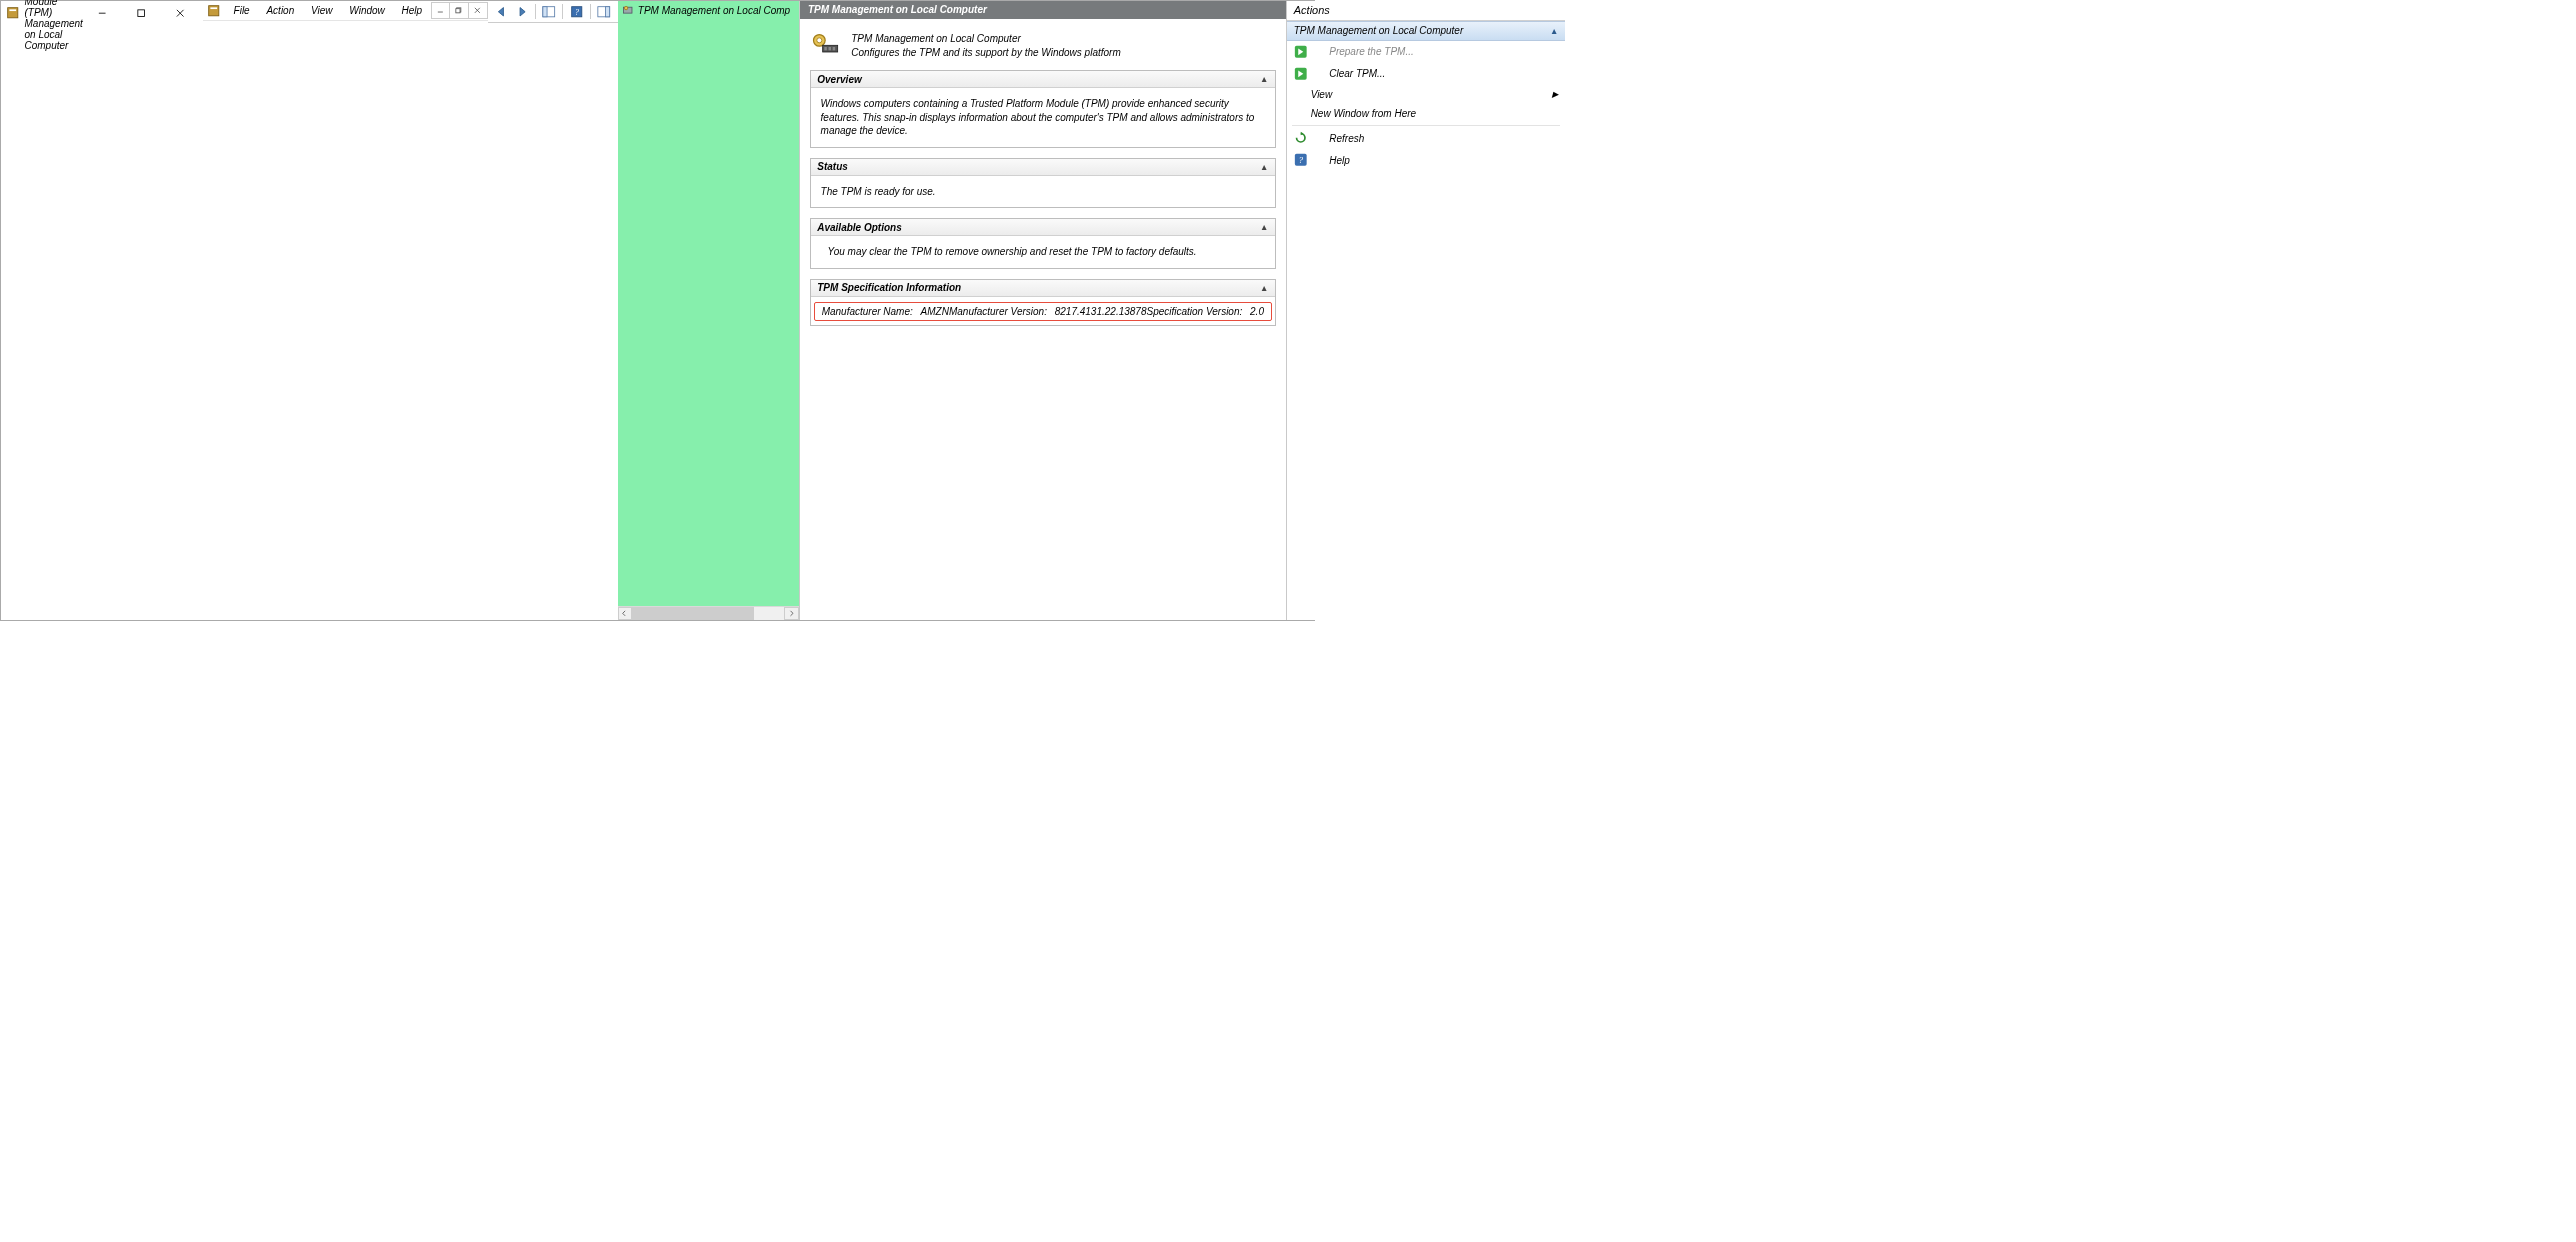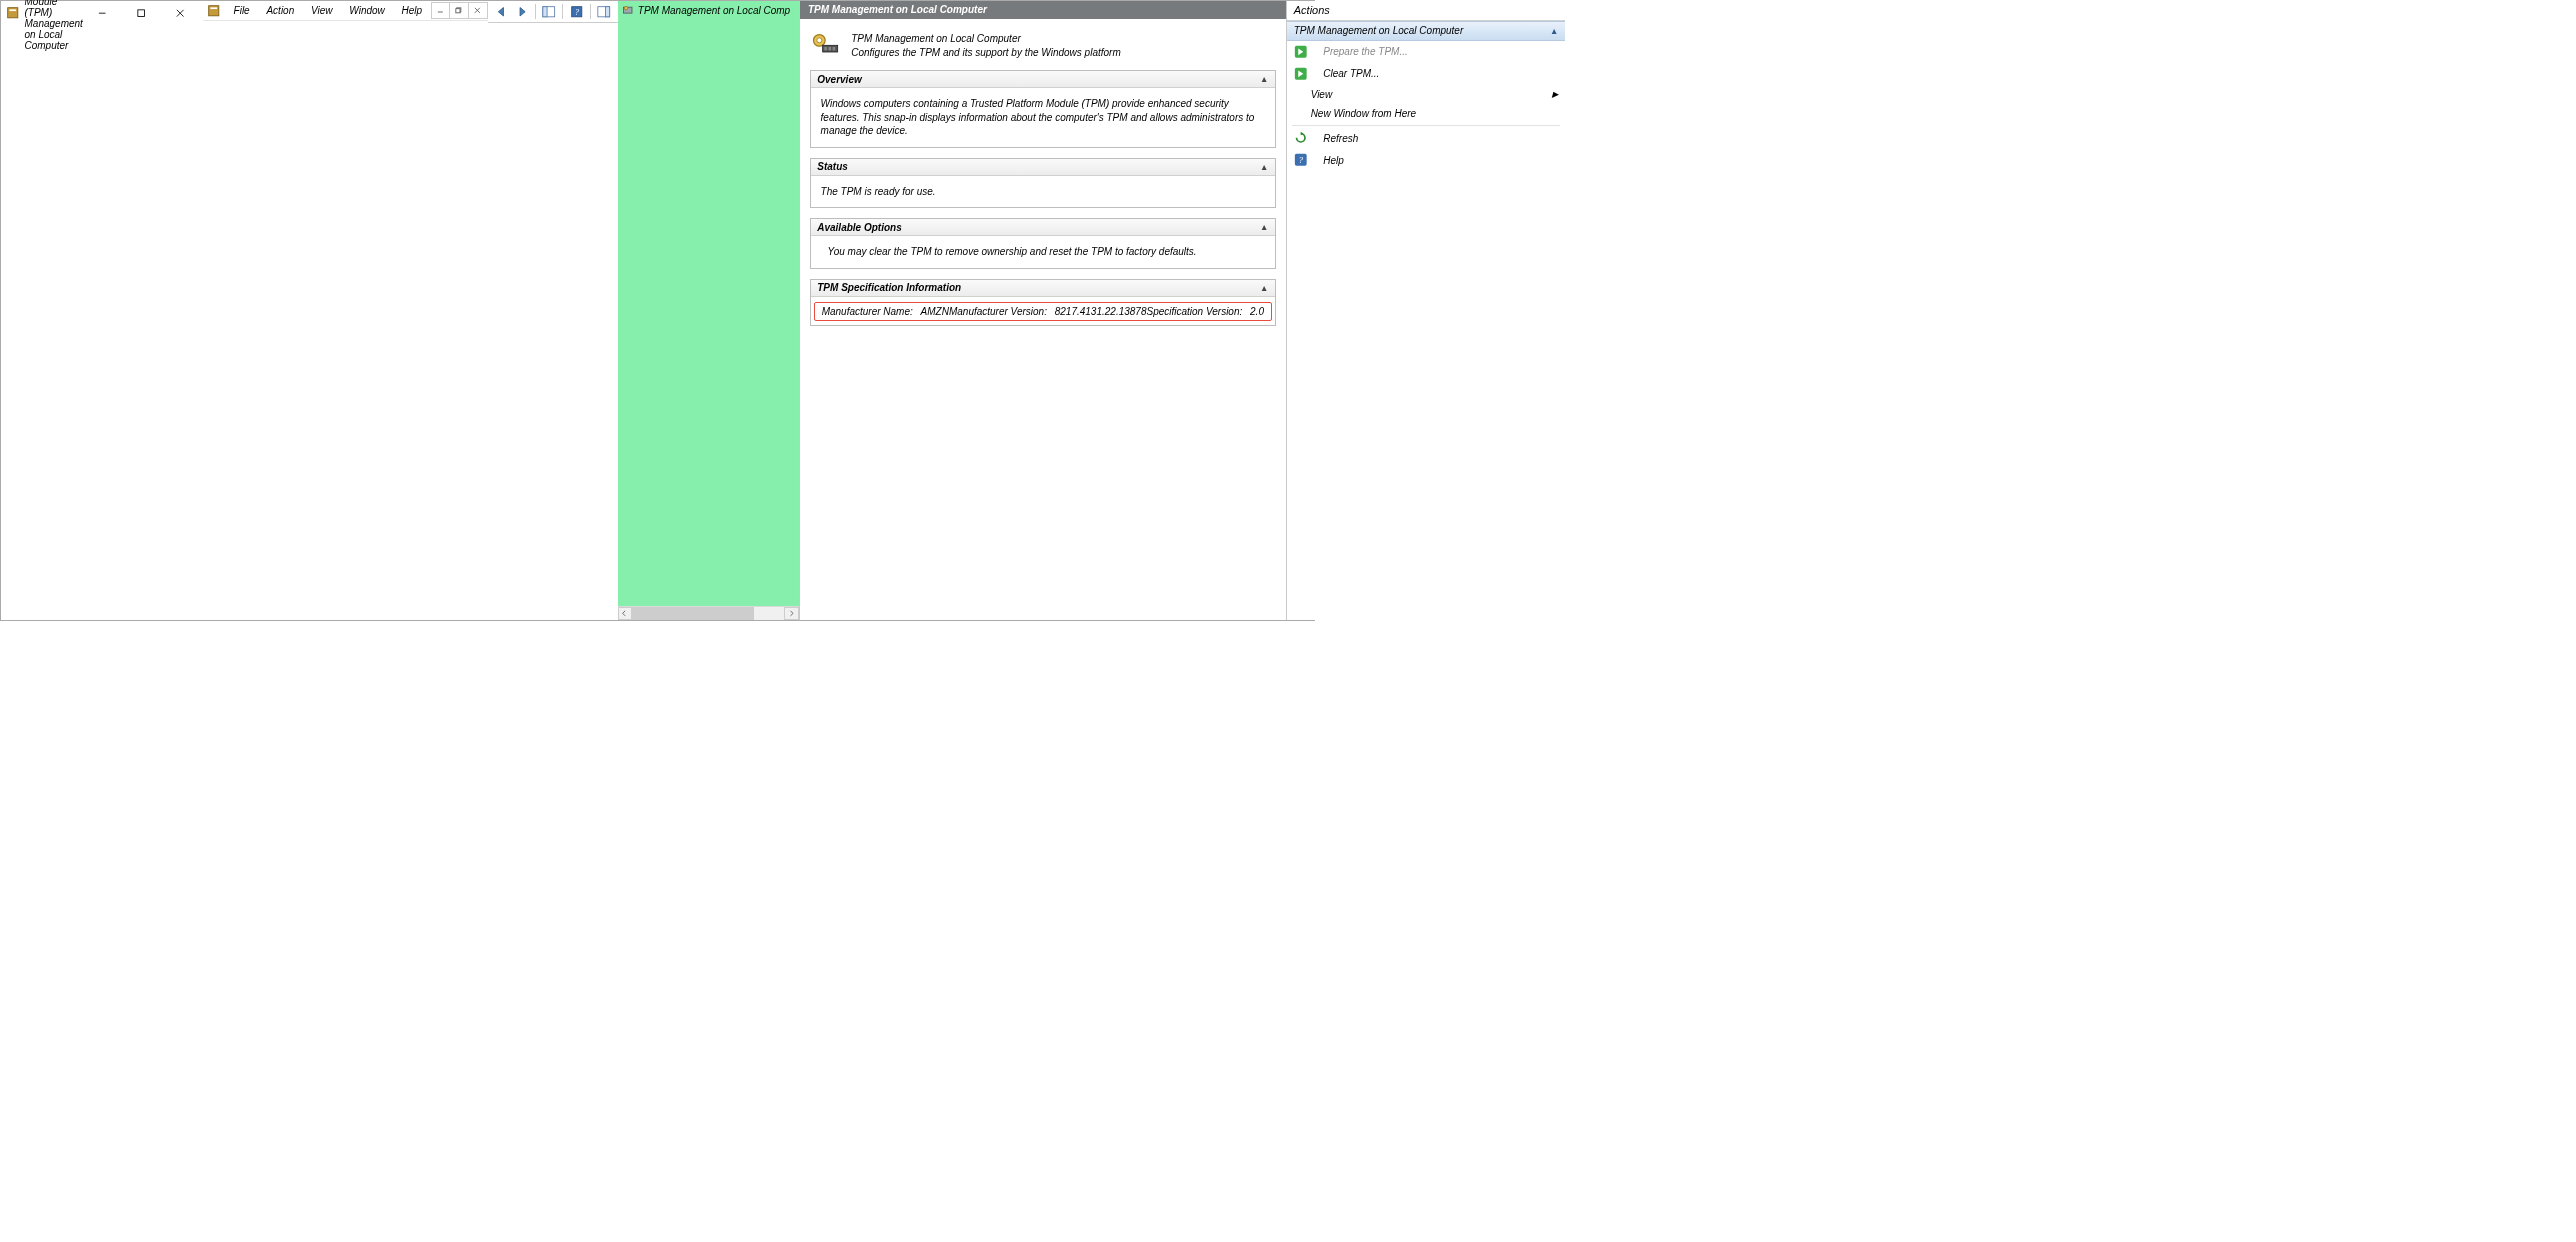--- a/index.html
+++ b/index.html
@@ -206,21 +206,21 @@
     border-top: 0.8px solid #b6c9e0;
     border-bottom: 0.8px solid #b6c9e0;
     padding: 3.4px 6.7px;
     font-size: 10px;
     display:flex;align-items:center;
   }
   .actions-group-header .caret { margin-left:auto; font-size:8.4px;color:#2b5a8c;}
   .action-item {
     display:flex;align-items:center;
     padding: 4.2px 6.7px 4.2px 6.7px;
-    gap: 16px;
+    gap: 22px;
     font-size: 10px;
     text-align: right;
   }
   .action-item.disabled { color:#888; }
   .action-icon {
     width:13.5px;height:13.5px;flex-shrink:0;
     display:flex;align-items:center;justify-content:center;
   }
   .action-sub {
     padding-left: 23.6px;

